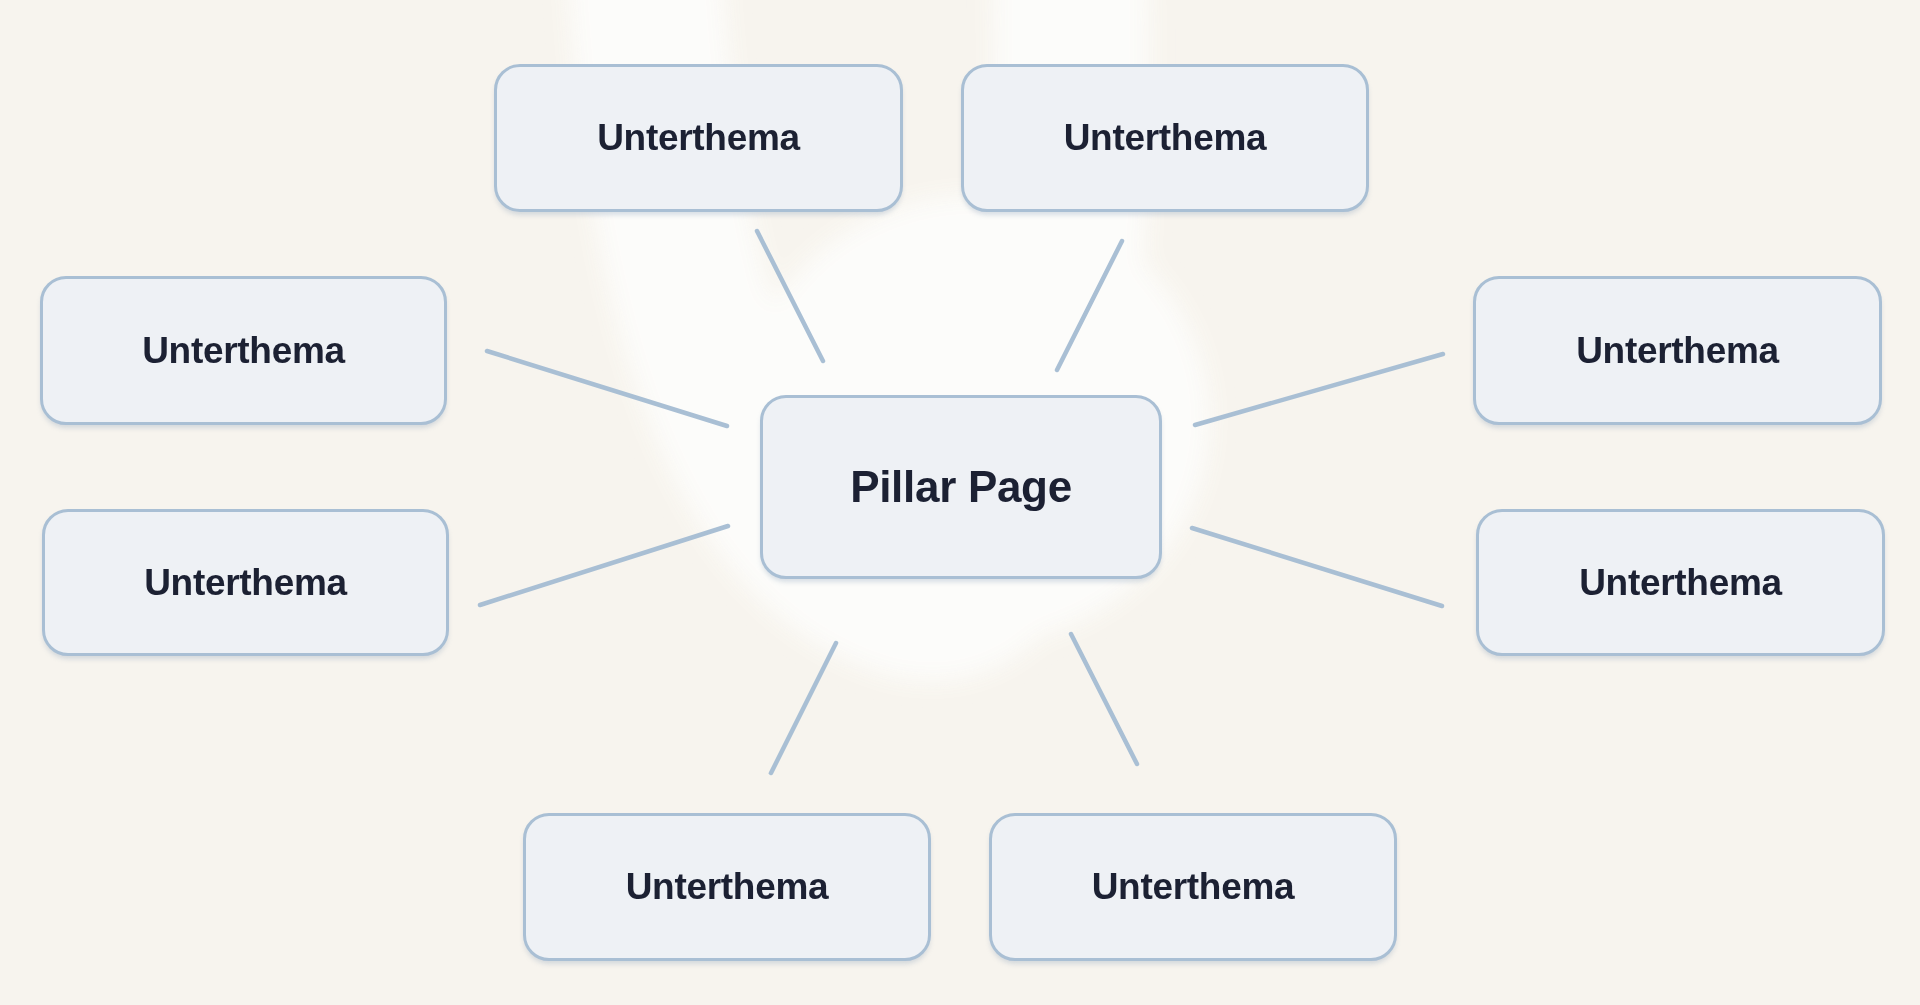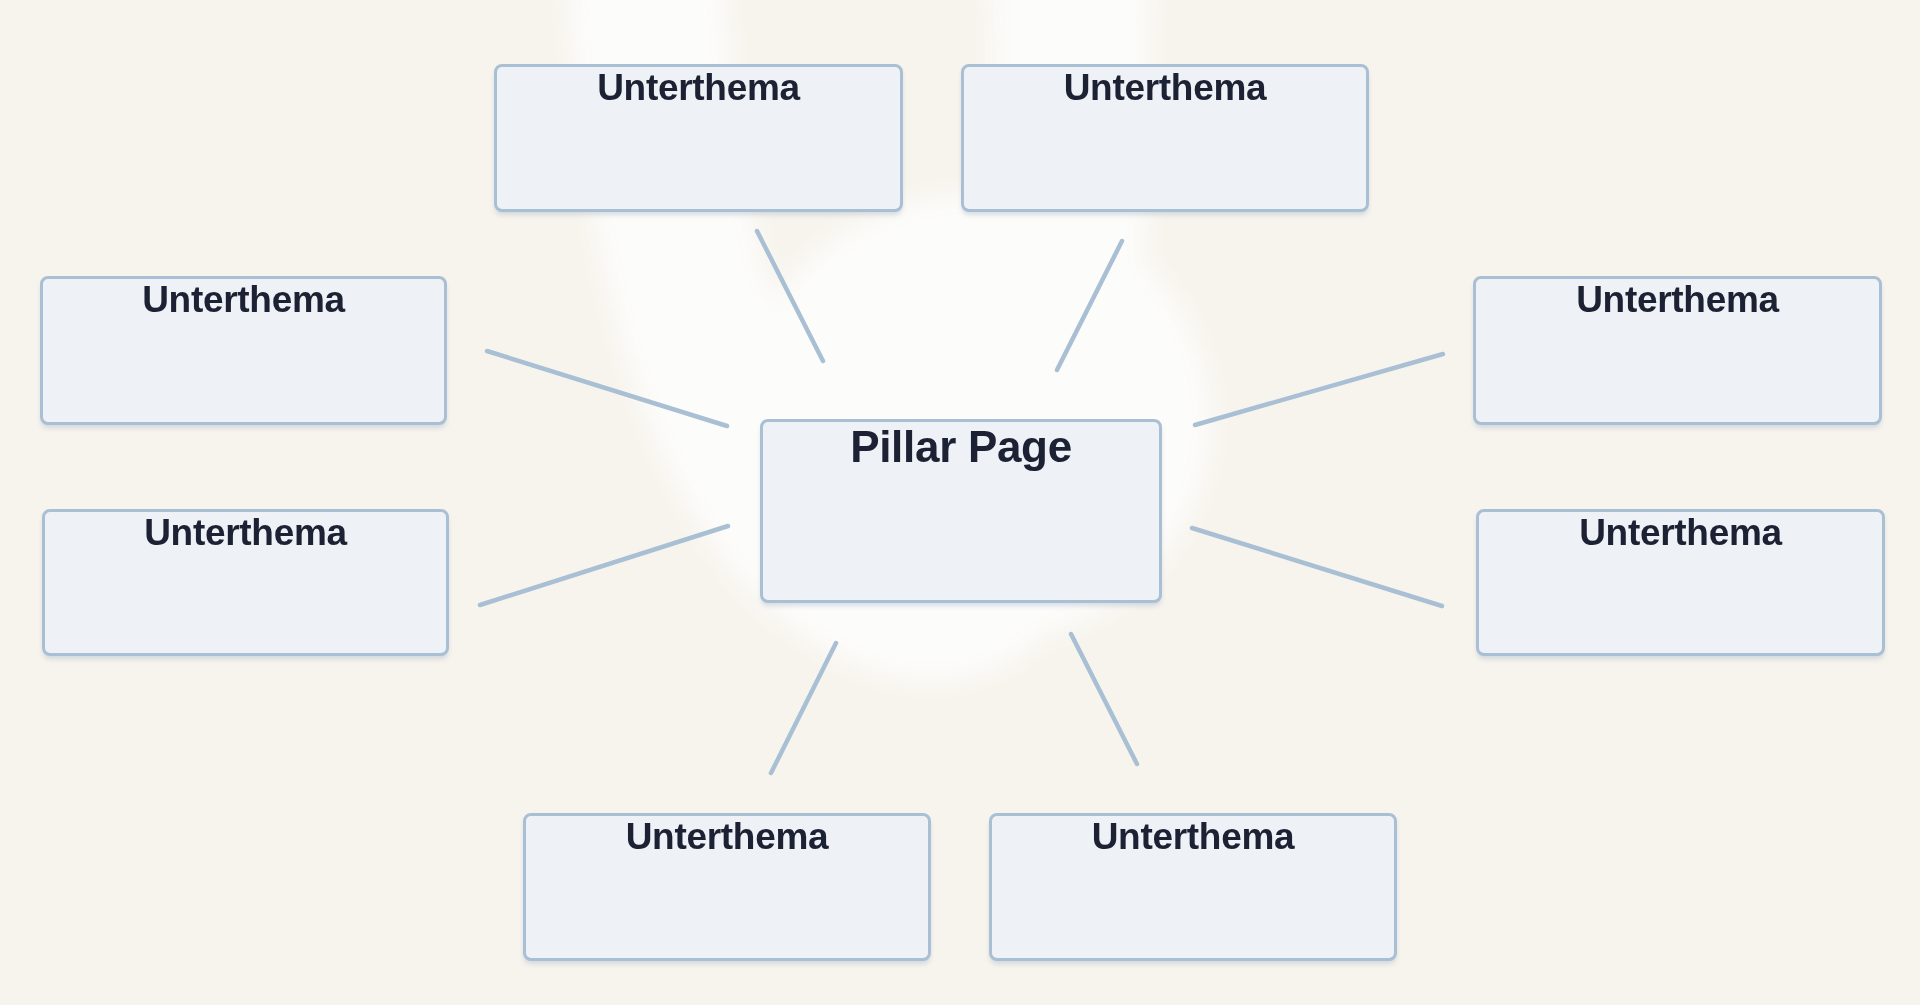--- a/index.html
+++ b/index.html
@@ -36,25 +36,25 @@
     display: block;
   }
   .connector {
     stroke: var(--connector);
     stroke-width: 4.5;
     stroke-linecap: round;
   }
   .node {
     position: absolute;
     display: flex;
-    align-items: flex-start;
+    align-items: center;
     justify-content: center;
     background: var(--node-fill);
     border: 3px solid var(--node-border);
-    border-radius: 8px;
+    border-radius: 26px;
     box-shadow: 0 4px 5px -1px rgba(128, 152, 178, 0.30);
     color: var(--text);
     font-weight: 700;
     letter-spacing: -0.3px;
     text-align: center;
   }
   .node--center { font-size: 44px; }
   .node--satellite { font-size: 37px; }
   .node-label { display: inline-block; }
 </style>
@@ -80,21 +80,21 @@
       <line x1="1122" y1="241" x2="1057" y2="370" class="connector"></line>
       <line x1="487" y1="351" x2="727" y2="426" class="connector"></line>
       <line x1="480" y1="605" x2="728" y2="526" class="connector"></line>
       <line x1="1443" y1="354" x2="1195" y2="425" class="connector"></line>
       <line x1="1442" y1="606" x2="1192" y2="528" class="connector"></line>
       <line x1="771" y1="773" x2="836" y2="643" class="connector"></line>
       <line x1="1071" y1="634" x2="1137" y2="764" class="connector"></line>
     </svg>
 
   <div id="nodes">
-      <div class="node node--center" style="left: 760px; top: 419px; width: 402px; height: 184px;">
+      <div class="node node--center" style="left: 760px; top: 395px; width: 402px; height: 184px;">
         <span class="node-label">Pillar Page</span>
       </div>
       <div class="node node--satellite" style="left: 494px; top: 64px; width: 409px; height: 148px;">
         <span class="node-label">Unterthema</span>
       </div>
       <div class="node node--satellite" style="left: 961px; top: 64px; width: 408px; height: 148px;">
         <span class="node-label">Unterthema</span>
       </div>
       <div class="node node--satellite" style="left: 40px; top: 276px; width: 407px; height: 149px;">
         <span class="node-label">Unterthema</span>

